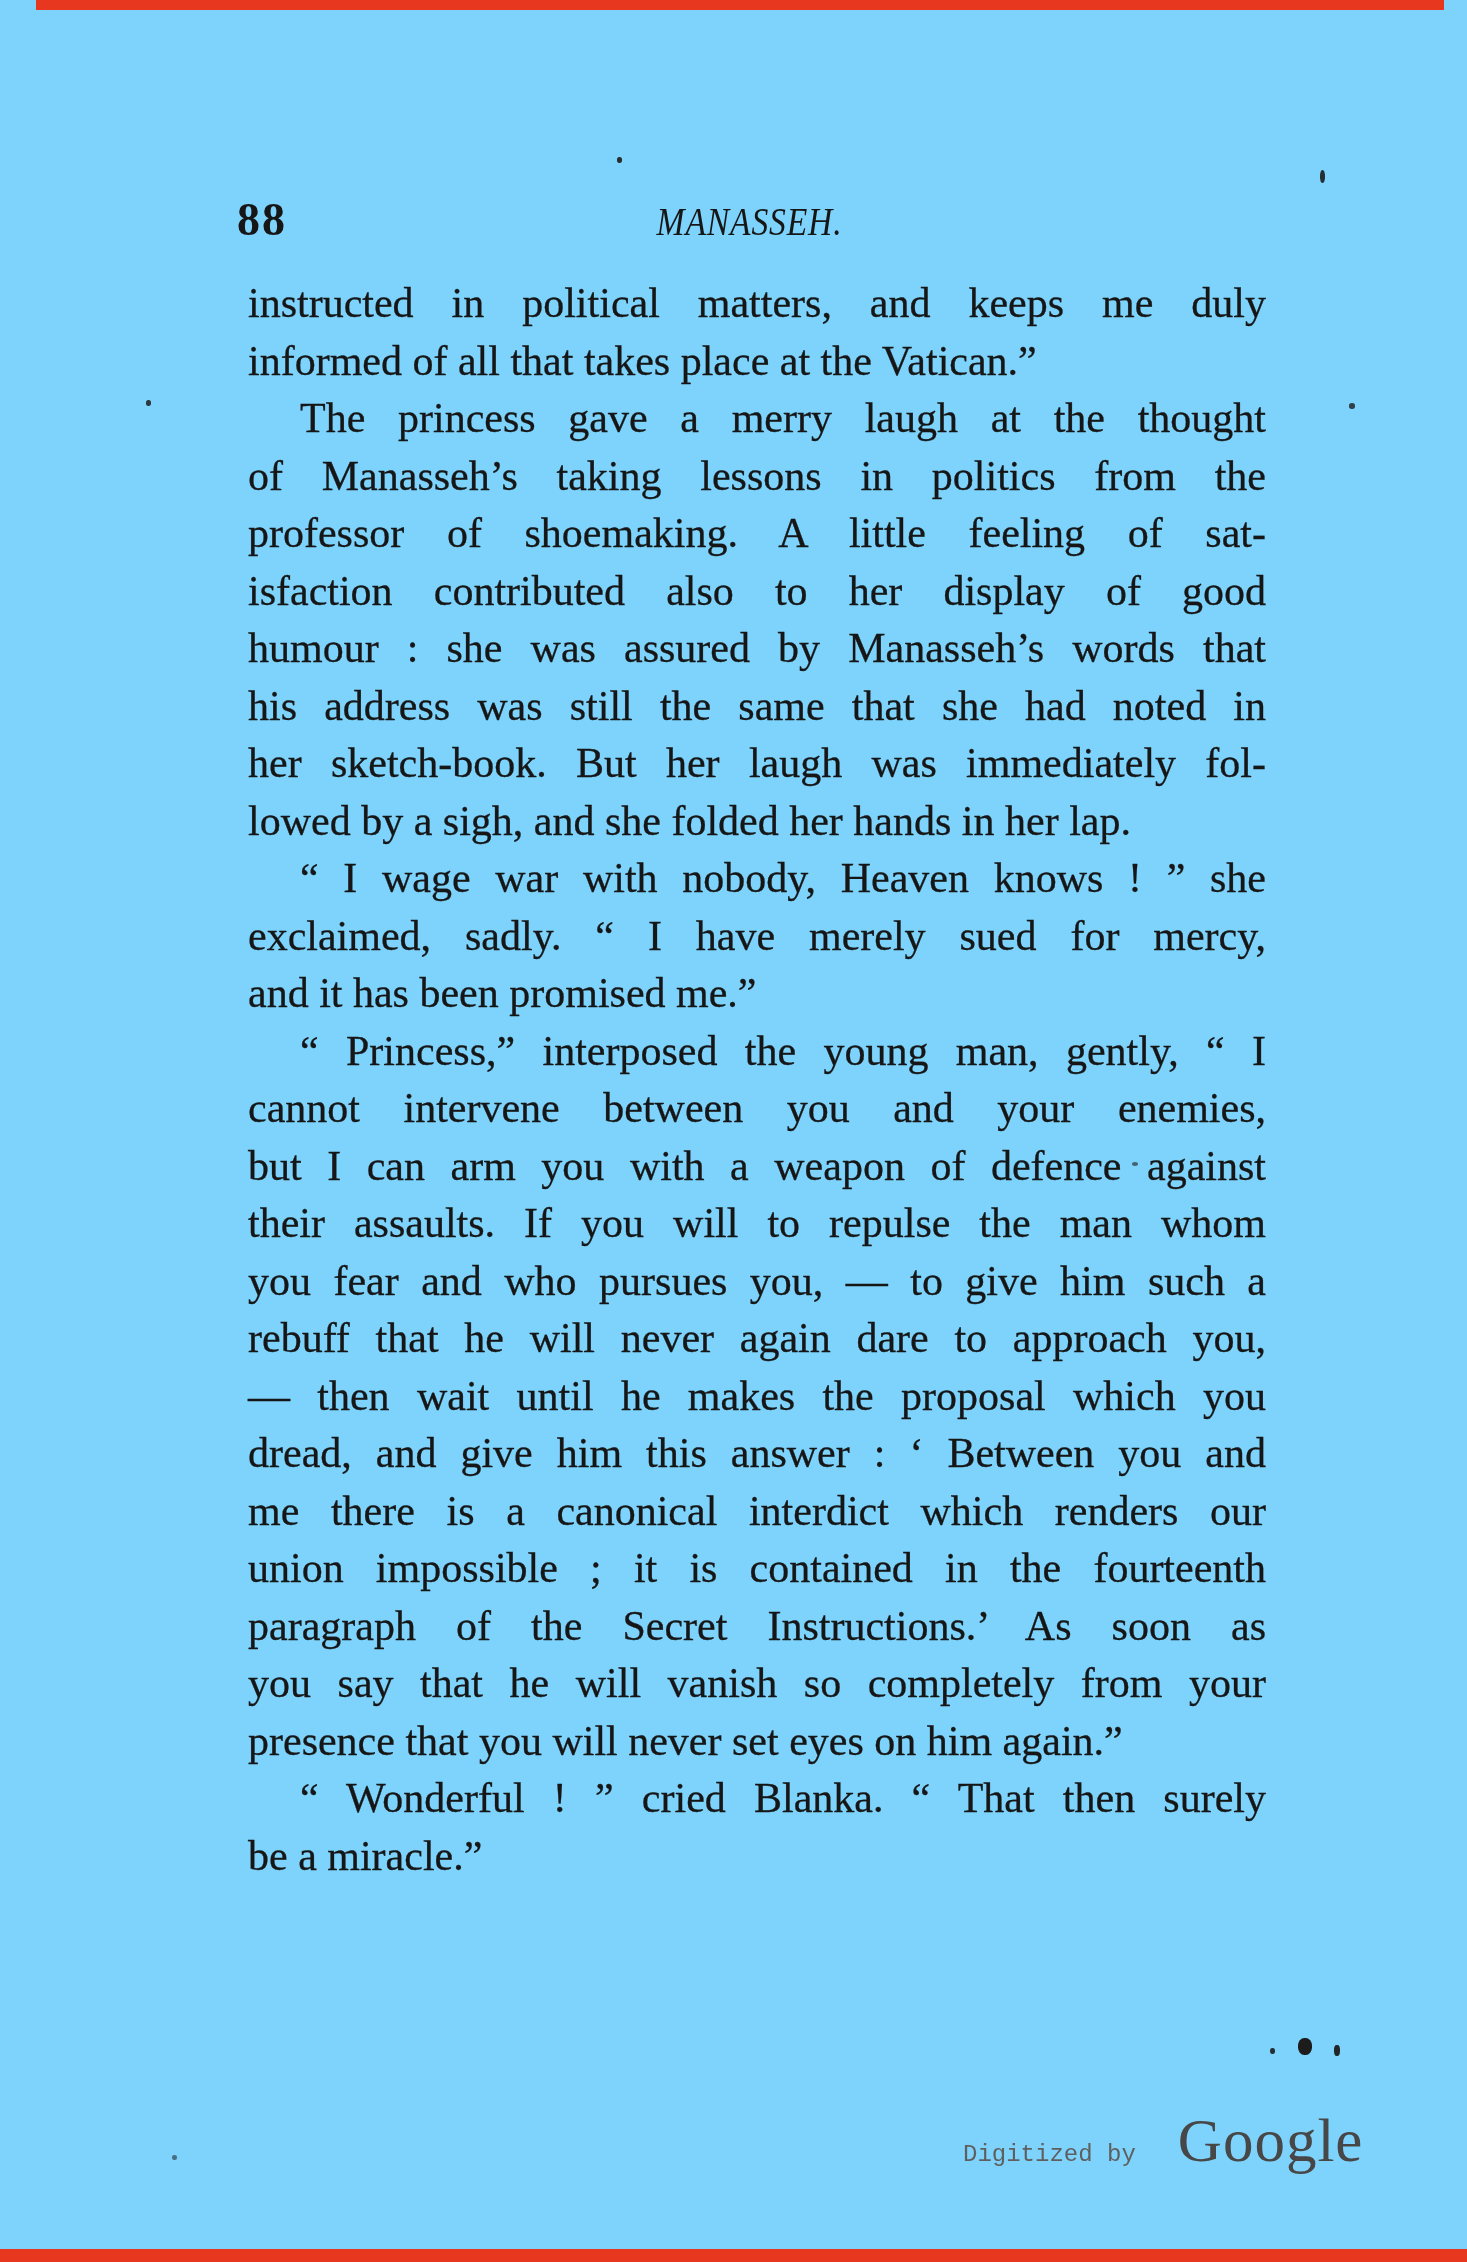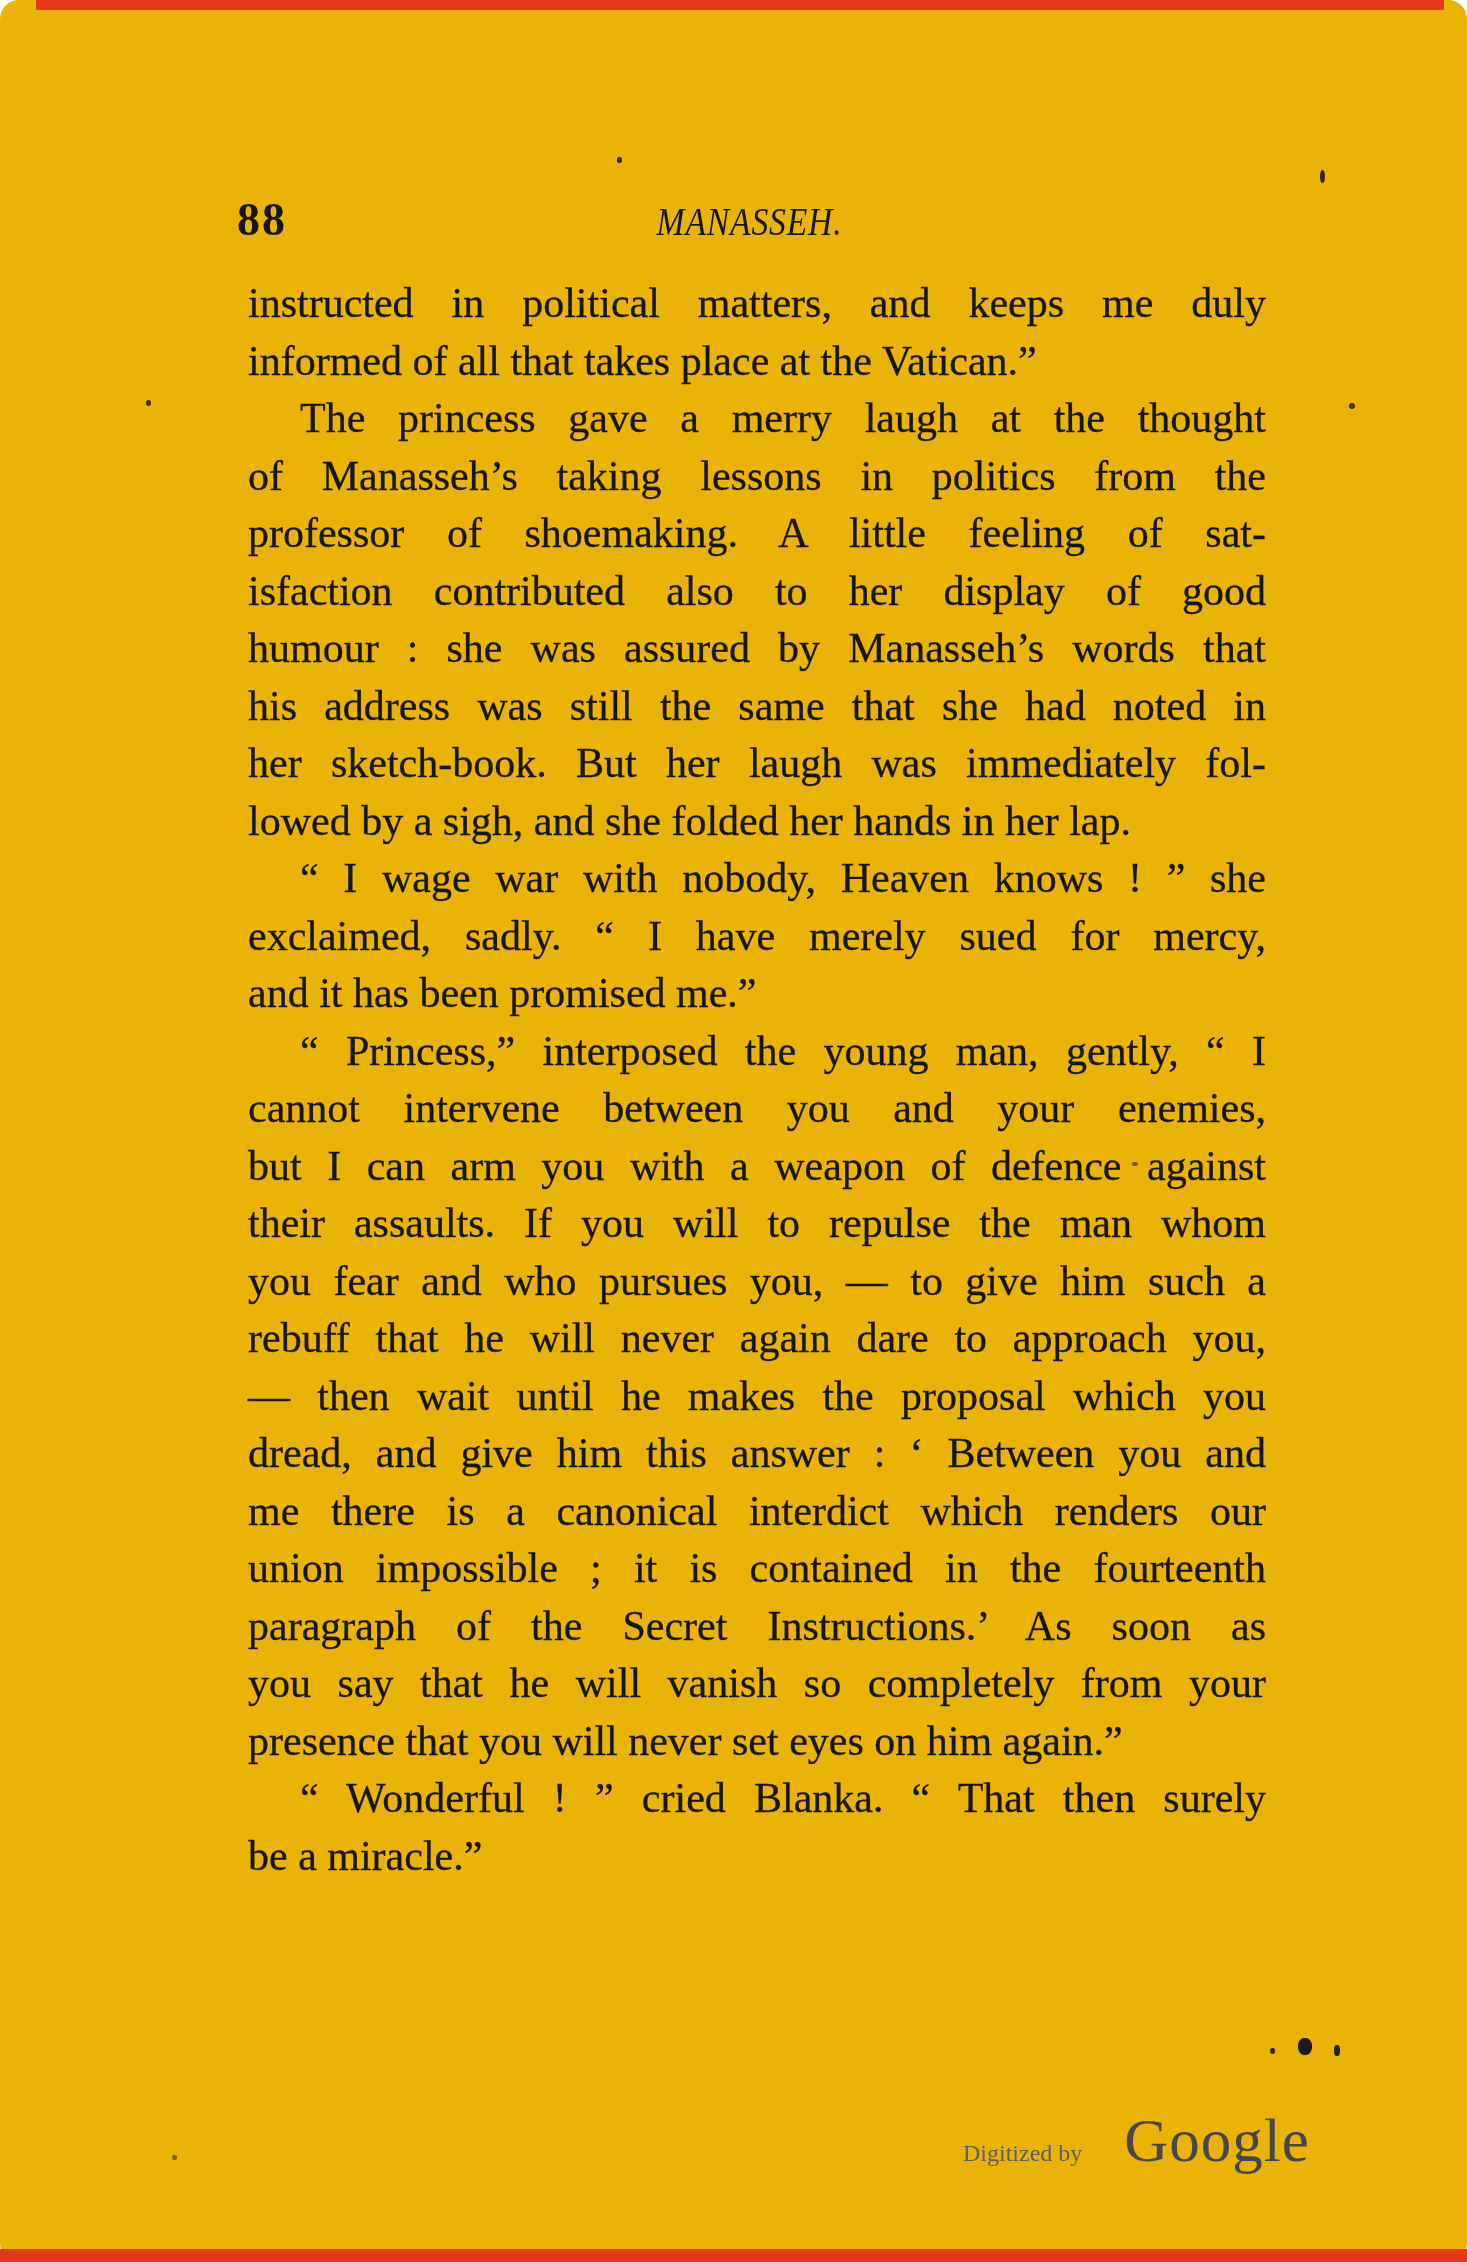--- a/index.html
+++ b/index.html
@@ -45,35 +45,35 @@
   }
   .line.indent { padding-left: 52px; }
   .line.para-end { text-align: left; text-align-last: left; }
 
   .watermark {
     position: absolute; left: 963px; top: 2106px;
     display: flex; align-items: baseline; gap: 8px;
     white-space: nowrap;
   }
   .wm-prefix {
-    font-family: Liberation Serif, serif;
+    font-family: Liberation Mono, monospace;
     font-size: 24px;
   }
   .wm-brand {
     font-family: "Liberation Serif", serif;
     font-size: 61px; letter-spacing: 1px;
   }
   .mark {
     position: absolute; border-radius: 45%;
   }
 </style>
 </head>
 <body>
 
-<div class="page" style="background: #eab308; border-radius: 19px;">
+<div class="page" style="background: #7dd3fc;">
 
   <div class="scan-bar top" style="background: rgb(232, 55, 31);"></div>
   <div class="scan-bar bottom" style="background: rgb(232, 55, 31);"></div>
 
   <span class="page-number">88</span>
   <span class="running-title">MANASSEH.</span>
 
   <main class="body-text" id="body-text" style="color: rgb(22, 22, 22); margin-left: 13px;">
       <div class="line">instructed in political matters, and keeps me duly</div>
       <div class="line para-end">informed of all that takes place at the Vatican.”</div>

